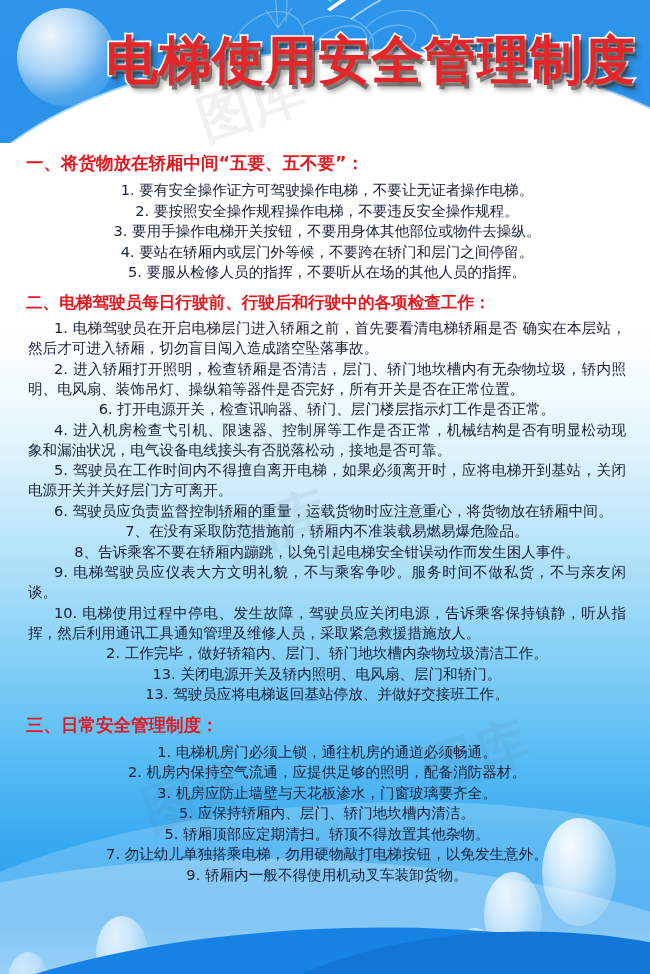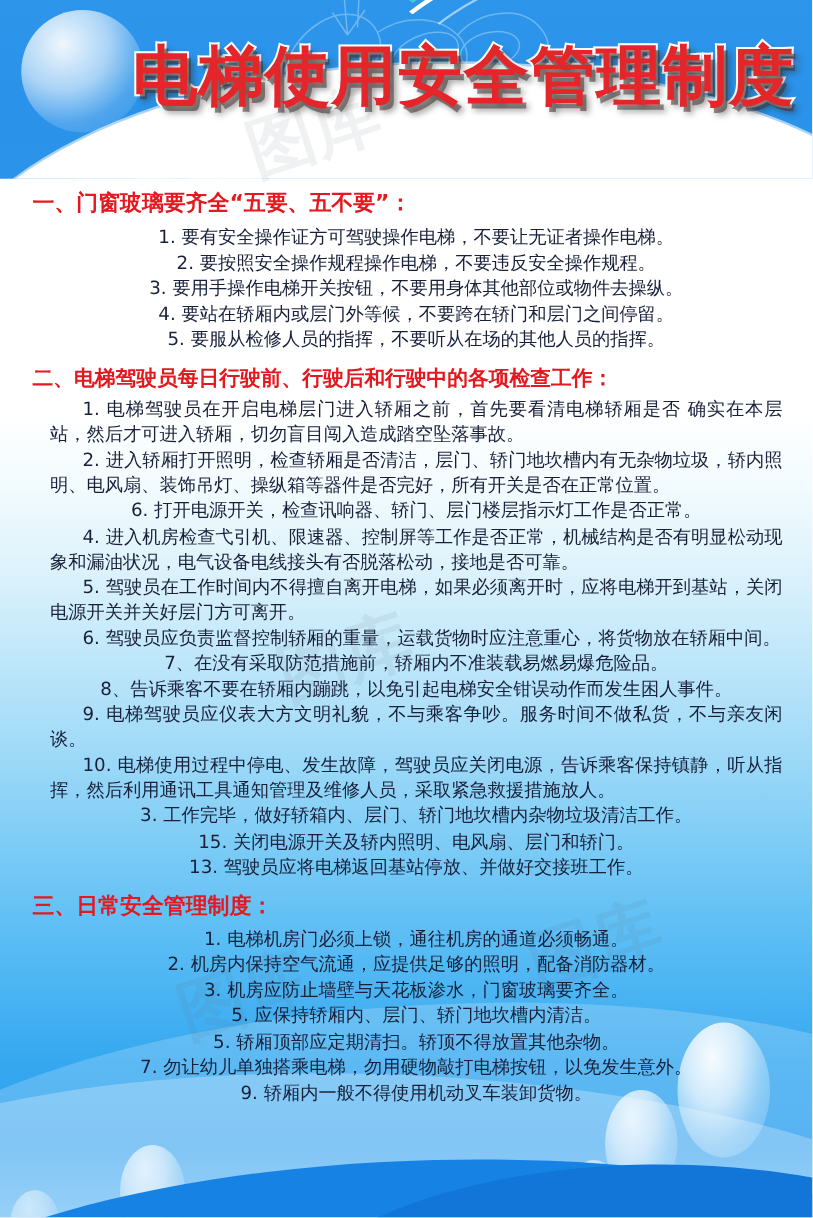--- a/index.html
+++ b/index.html
@@ -135,21 +135,21 @@
     font-size: 17.5px;
     line-height: 1.32;
     padding: 9px 16px 5px 26px;
     letter-spacing: 0px;
     white-space: nowrap;
   }
   .sec-head.small { font-size: 16.6px; }
   .items {
     list-style: none;
     margin: 0;
-    padding: 0 24px 0 40px;
+    padding: 0 24px 0 28px;
   }
   .item {
     color: #18203a;
     font-size: 14.6px;
     line-height: 1.37;
     text-align: justify;
     margin: 0 0 0.5px 0;
     text-indent: 26px;
   }
   .item.center { text-align: center; text-indent: 0; }
@@ -273,21 +273,21 @@
     <div class="egg" id="egg-2"></div>
     <div class="egg" id="egg-3"></div>
     <div id="wave-mid"></div>
     <div id="wave-deep"></div>
     <div id="wave-deep-2"></div>
   </div>
 
   <div id="content">
 
     <div class="section">
-      <div class="sec-head">一、门窗玻璃要齐全“五要、五不要”：</div>
+      <div class="sec-head">一、将货物放在轿厢中间“五要、五不要”：</div>
       <ul class="items">
         <li class="item center">1. 要有安全操作证方可驾驶操作电梯，不要让无证者操作电梯。</li>
         <li class="item center">2. 要按照安全操作规程操作电梯，不要违反安全操作规程。</li>
         <li class="item center">3. 要用手操作电梯开关按钮，不要用身体其他部位或物件去操纵。</li>
         <li class="item center">4. 要站在轿厢内或层门外等候，不要跨在轿门和层门之间停留。</li>
         <li class="item center">5. 要服从检修人员的指挥，不要听从在场的其他人员的指挥。</li>
       </ul>
     </div>
 
     <div class="section">
@@ -296,22 +296,22 @@
         <li class="item">1. 电梯驾驶员在开启电梯层门进入轿厢之前，首先要看清电梯轿厢是否 确实在本层站，然后才可进入轿厢，切勿盲目闯入造成踏空坠落事故。</li>
         <li class="item">2. 进入轿厢打开照明，检查轿厢是否清洁，层门、轿门地坎槽内有无杂物垃圾，轿内照明、电风扇、装饰吊灯、操纵箱等器件是否完好，所有开关是否在正常位置。</li>
         <li class="item center">6. 打开电源开关，检查讯响器、轿门、层门楼层指示灯工作是否正常。</li>
         <li class="item">4. 进入机房检查弋引机、限速器、控制屏等工作是否正常，机械结构是否有明显松动现象和漏油状况，电气设备电线接头有否脱落松动，接地是否可靠。</li>
         <li class="item">5. 驾驶员在工作时间内不得擅自离开电梯，如果必须离开时，应将电梯开到基站，关闭电源开关并关好层门方可离开。</li>
         <li class="item">6. 驾驶员应负责监督控制轿厢的重量，运载货物时应注意重心，将货物放在轿厢中间。</li>
         <li class="item center">7、在没有采取防范措施前，轿厢内不准装载易燃易爆危险品。</li>
         <li class="item center">8、告诉乘客不要在轿厢内蹦跳，以免引起电梯安全钳误动作而发生困人事件。</li>
         <li class="item">9. 电梯驾驶员应仪表大方文明礼貌，不与乘客争吵。服务时间不做私货，不与亲友闲谈。</li>
         <li class="item">10. 电梯使用过程中停电、发生故障，驾驶员应关闭电源，告诉乘客保持镇静，听从指挥，然后利用通讯工具通知管理及维修人员，采取紧急救援措施放人。</li>
-        <li class="item center">3. 工作完毕，做好轿箱内、层门、轿门地坎槽内杂物垃圾清洁工作。</li>
-        <li class="item center">15. 关闭电源开关及轿内照明、电风扇、层门和轿门。</li>
+        <li class="item center">2. 工作完毕，做好轿箱内、层门、轿门地坎槽内杂物垃圾清洁工作。</li>
+        <li class="item center">13. 关闭电源开关及轿内照明、电风扇、层门和轿门。</li>
         <li class="item center">13. 驾驶员应将电梯返回基站停放、并做好交接班工作。</li>
       </ul>
     </div>
 
     <div class="section">
       <div class="sec-head">三、日常安全管理制度：</div>
       <ul class="items">
         <li class="item center">1. 电梯机房门必须上锁，通往机房的通道必须畅通。</li>
         <li class="item center">2. 机房内保持空气流通，应提供足够的照明，配备消防器材。</li>
         <li class="item center">3. 机房应防止墙壁与天花板渗水，门窗玻璃要齐全。</li>

